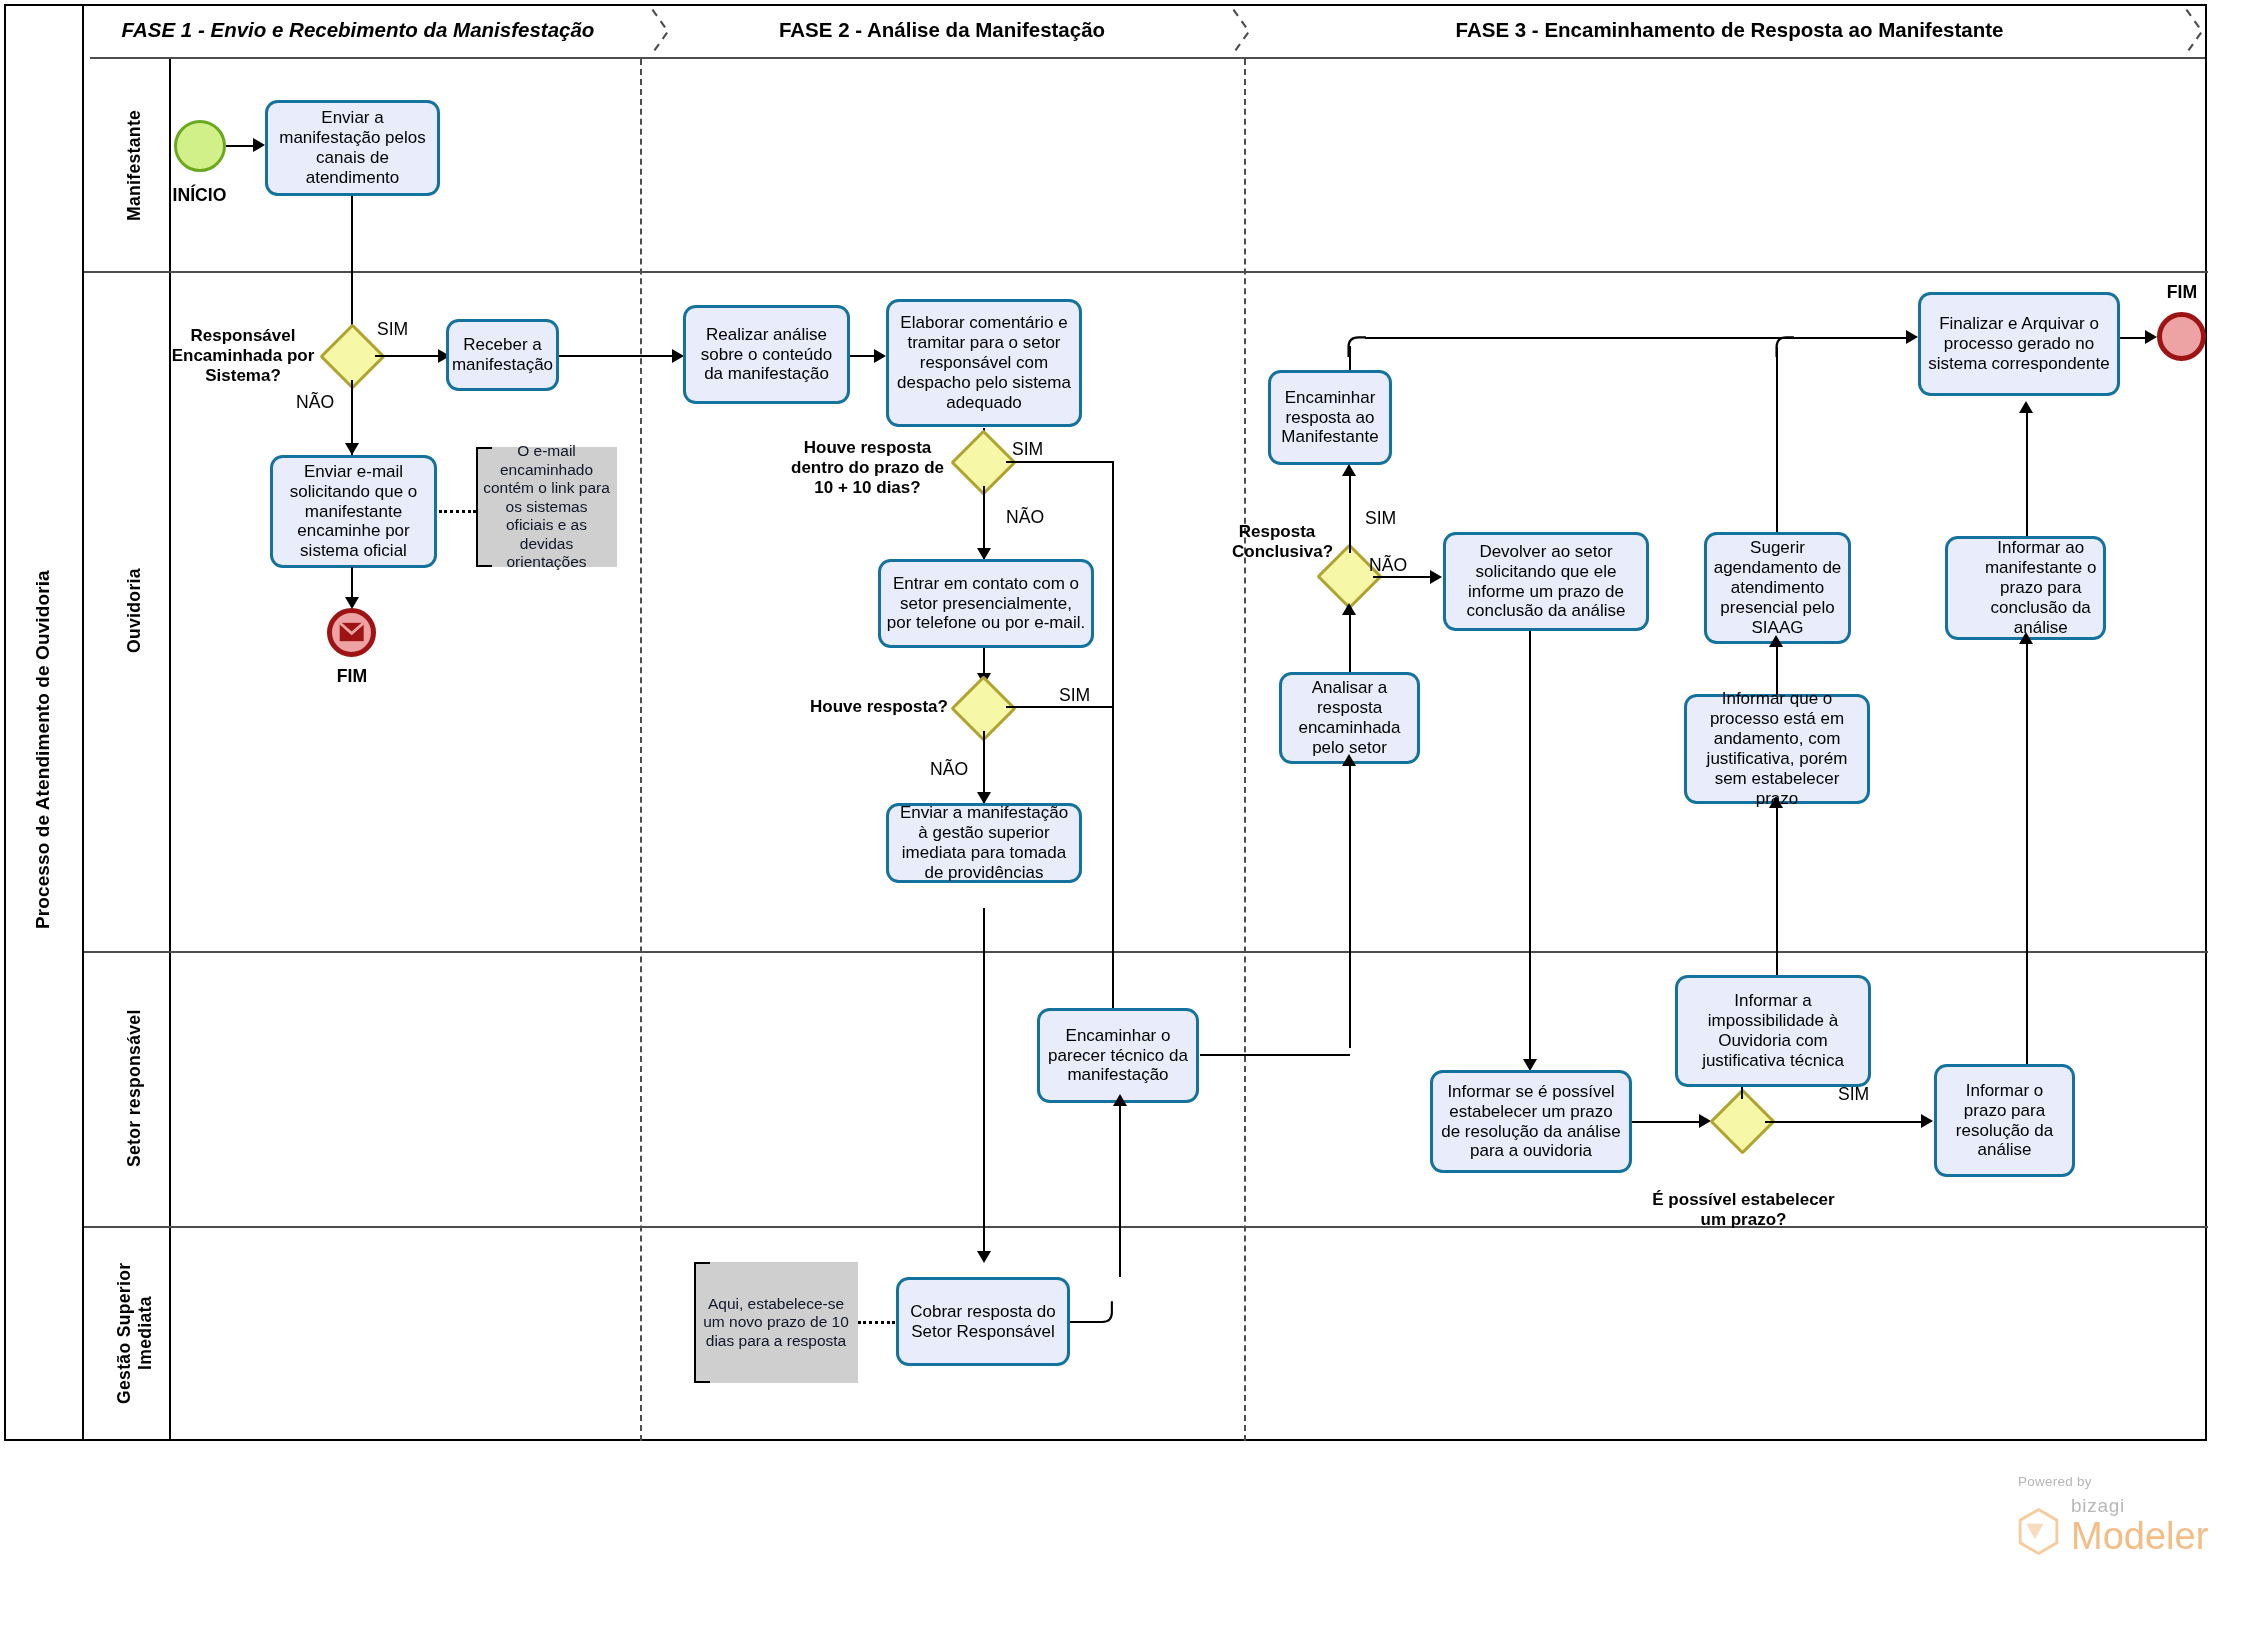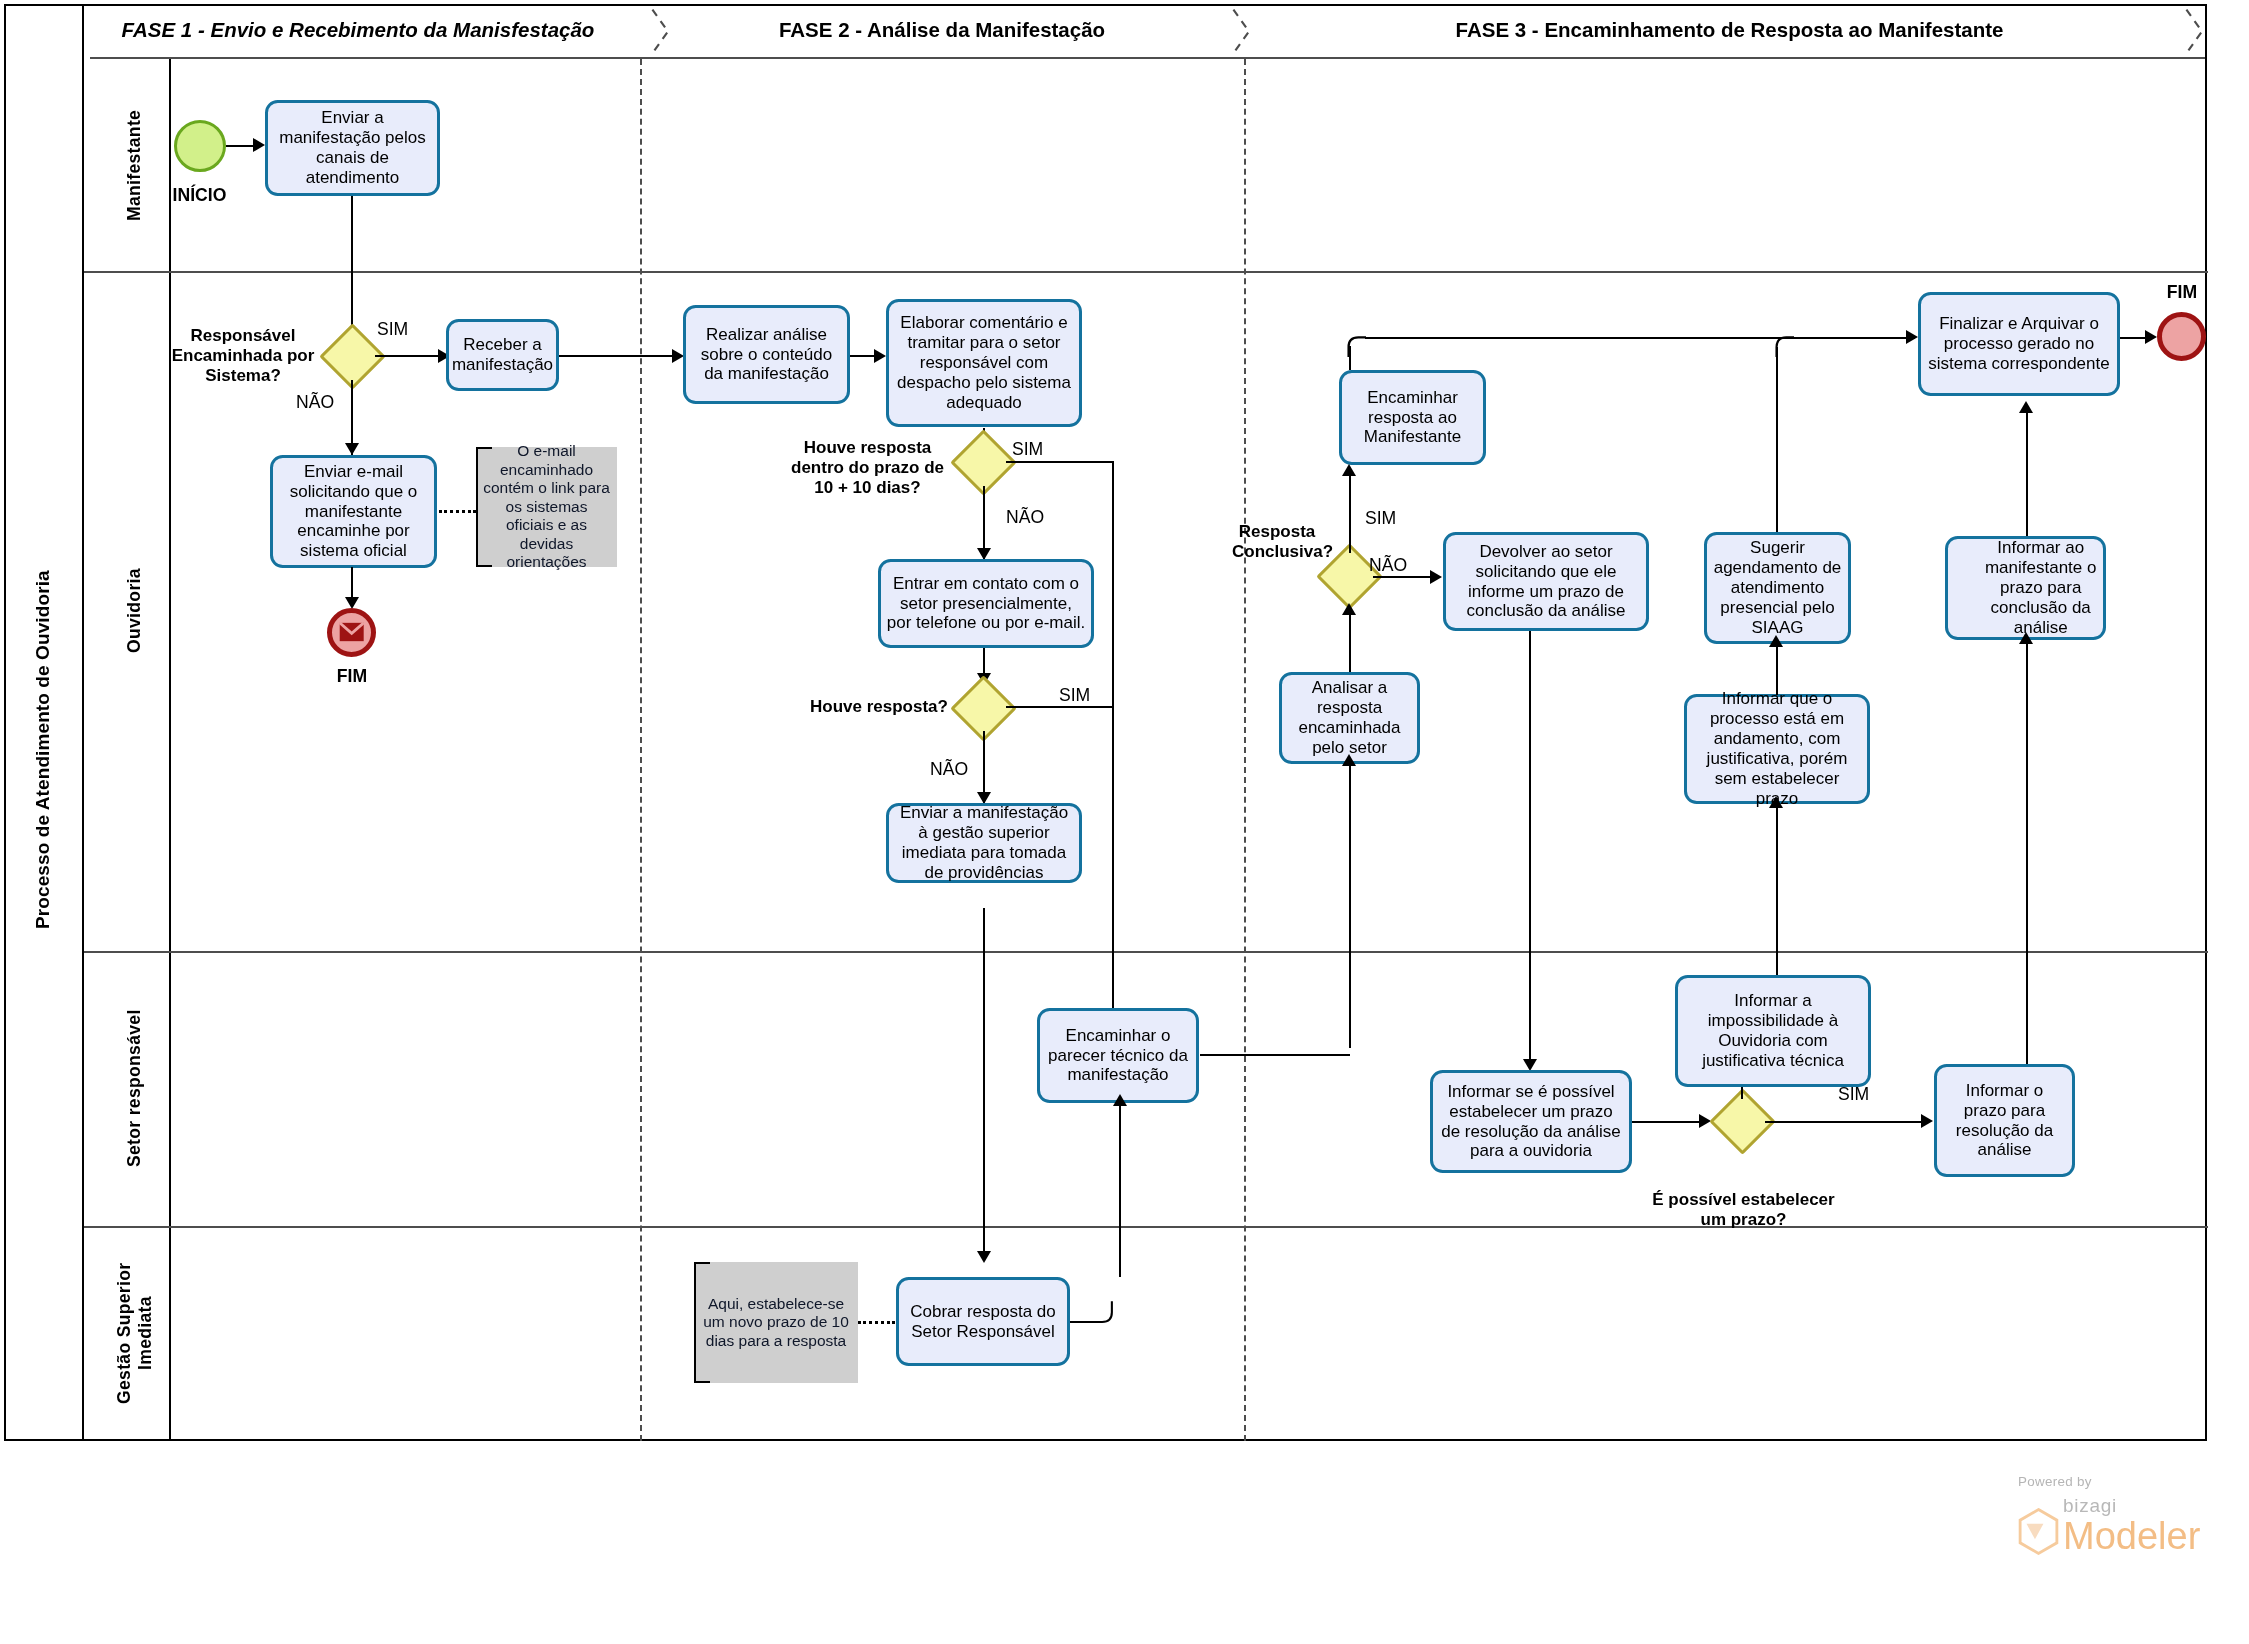--- a/index.html
+++ b/index.html
@@ -180,21 +180,21 @@
 
   <div class="h" style="left:1006px;top:706px;width:107px;"></div>
 
   <div class="v" style="left:983px;top:731px;height:72px;"></div>
   <div class="ar ar-d" style="left:977px;top:792px;"></div>
   <div class="task" style="left:886px;top:803px;width:196px;height:80px;">Enviar a manifestação à gestão superior imediata para tomada de providências</div>
 
   <div class="v" style="left:983px;top:908px;height:353px;"></div>
   <div class="ar ar-d" style="left:977px;top:1251px;"></div>
 
-  <div class="task" style="left:1339px;top:370px;width:147px;height:95px;">Encaminhar resposta ao Manifestante</div>
+  <div class="task" style="left:1268px;top:370px;width:124px;height:95px;">Encaminhar resposta ao Manifestante</div>
 
   <div class="gw" style="left:1326px;top:553px;width:47px;height:47px;"></div>
   <div class="gw-label" style="left:1232px;top:522px;width:90px;">Resposta Conclusiva?</div>
 
   <div class="flow-lbl" style="left:1365px;top:508px;">SIM</div>
   <div class="flow-lbl" style="left:1369px;top:555px;">NÃO</div>
 
   <div class="v" style="left:1349px;top:474px;height:79px;"></div>
   <div class="ar ar-u" style="left:1342px;top:464px;"></div>
 
@@ -278,21 +278,21 @@
 
   <div class="task" style="left:896px;top:1277px;width:174px;height:89px;">Cobrar resposta do Setor Responsável</div>
 
   <div class="h" style="left:1070px;top:1321px;width:30px;"></div>
   <svg style="position:absolute;left:1091px;top:1301px;" width="32" height="31" viewBox="0 0 46 44">
     <path d="M0 30 L16 30 Q30 30 30 16 L30 0" fill="none" stroke="#000" stroke-width="3"></path>
   </svg>
 
   <div class="brand" style="left:2018px;top:1474px;">
     <div class="brand-pb">Powered by</div>
-    <div style="display:flex;align-items:flex-end;gap:4px;margin-top:5.6px;">
+    <div style="display:flex;align-items:flex-end;gap:12px;margin-top:5.6px;">
       <svg width="41" height="47" viewBox="0 0 58 66">
         <path d="M29 2 L55 17 L55 49 L29 64 L3 49 L3 17 Z" fill="none" stroke="#f6cb9d" stroke-width="4"></path>
         <path d="M12 22 L36 22 L24 44 Z" fill="#f8dcc0"></path>
       </svg>
       <div>
         <div class="brand-bz">bizagi</div>
         <div class="brand-md">Modeler</div>
       </div>
     </div>
   </div>

